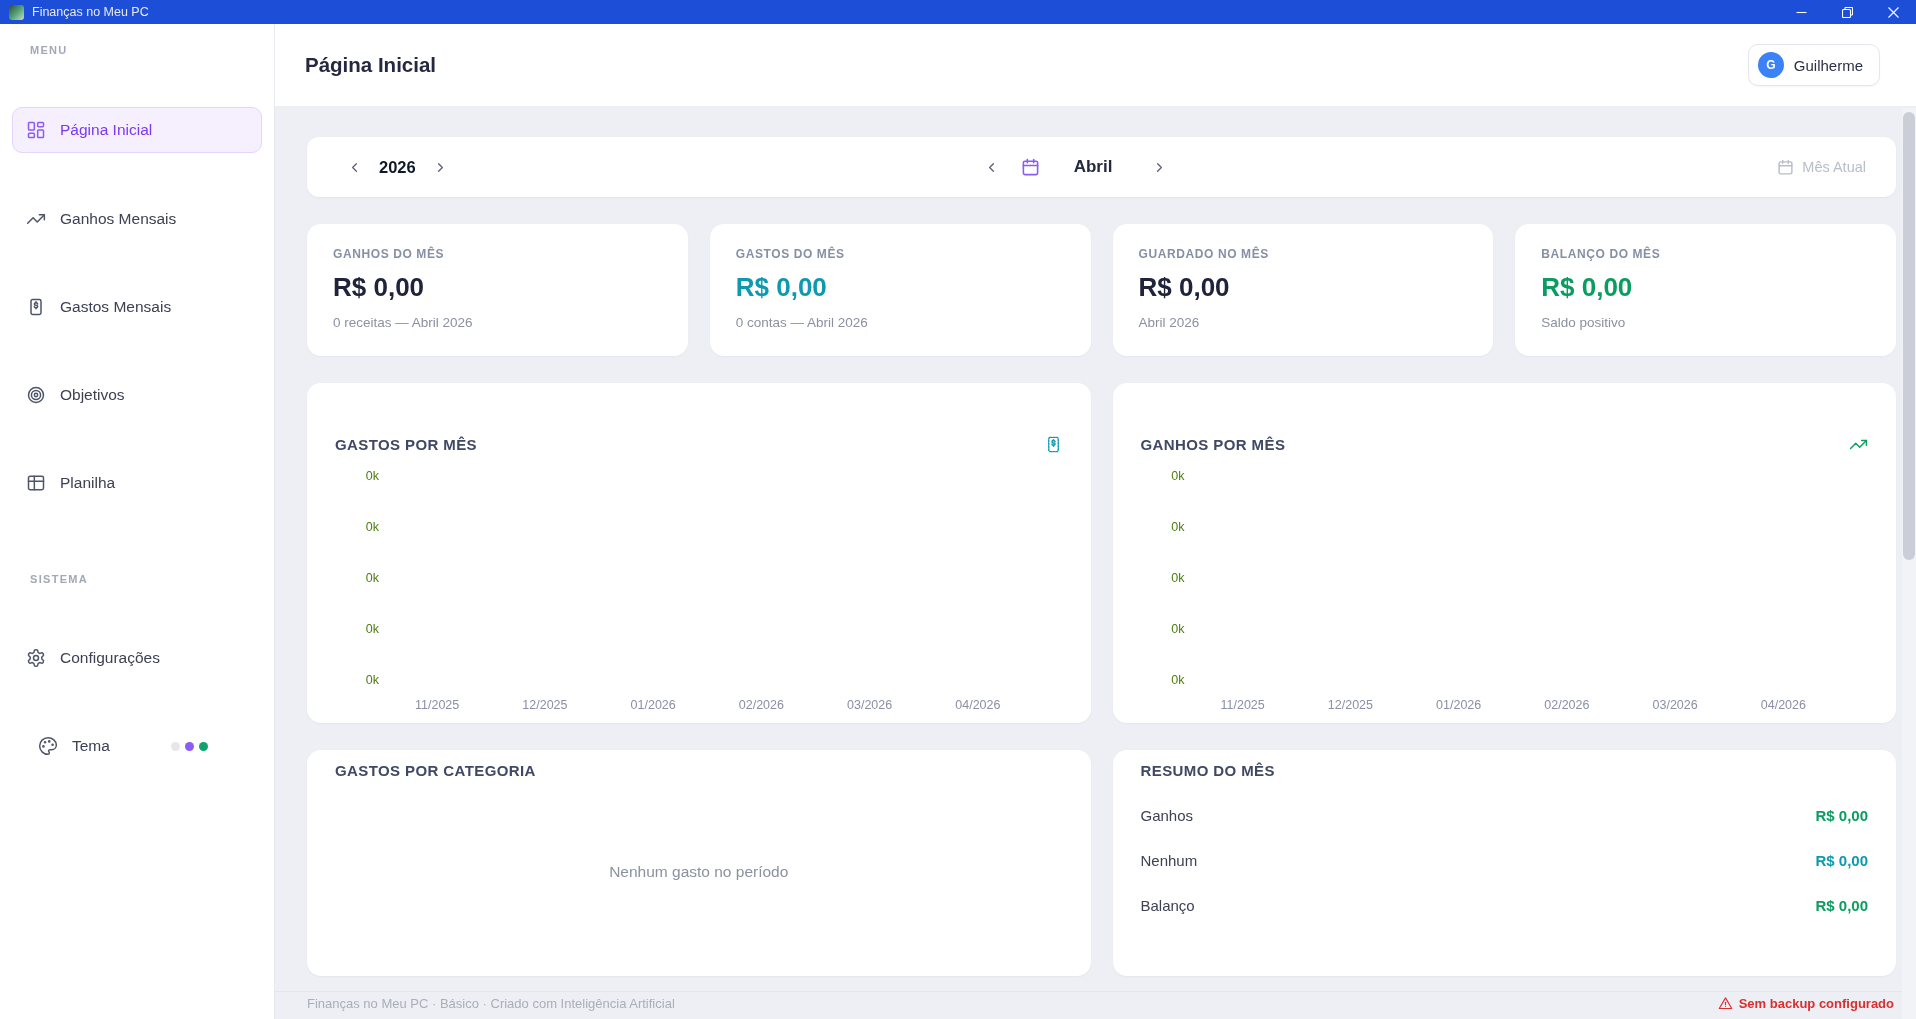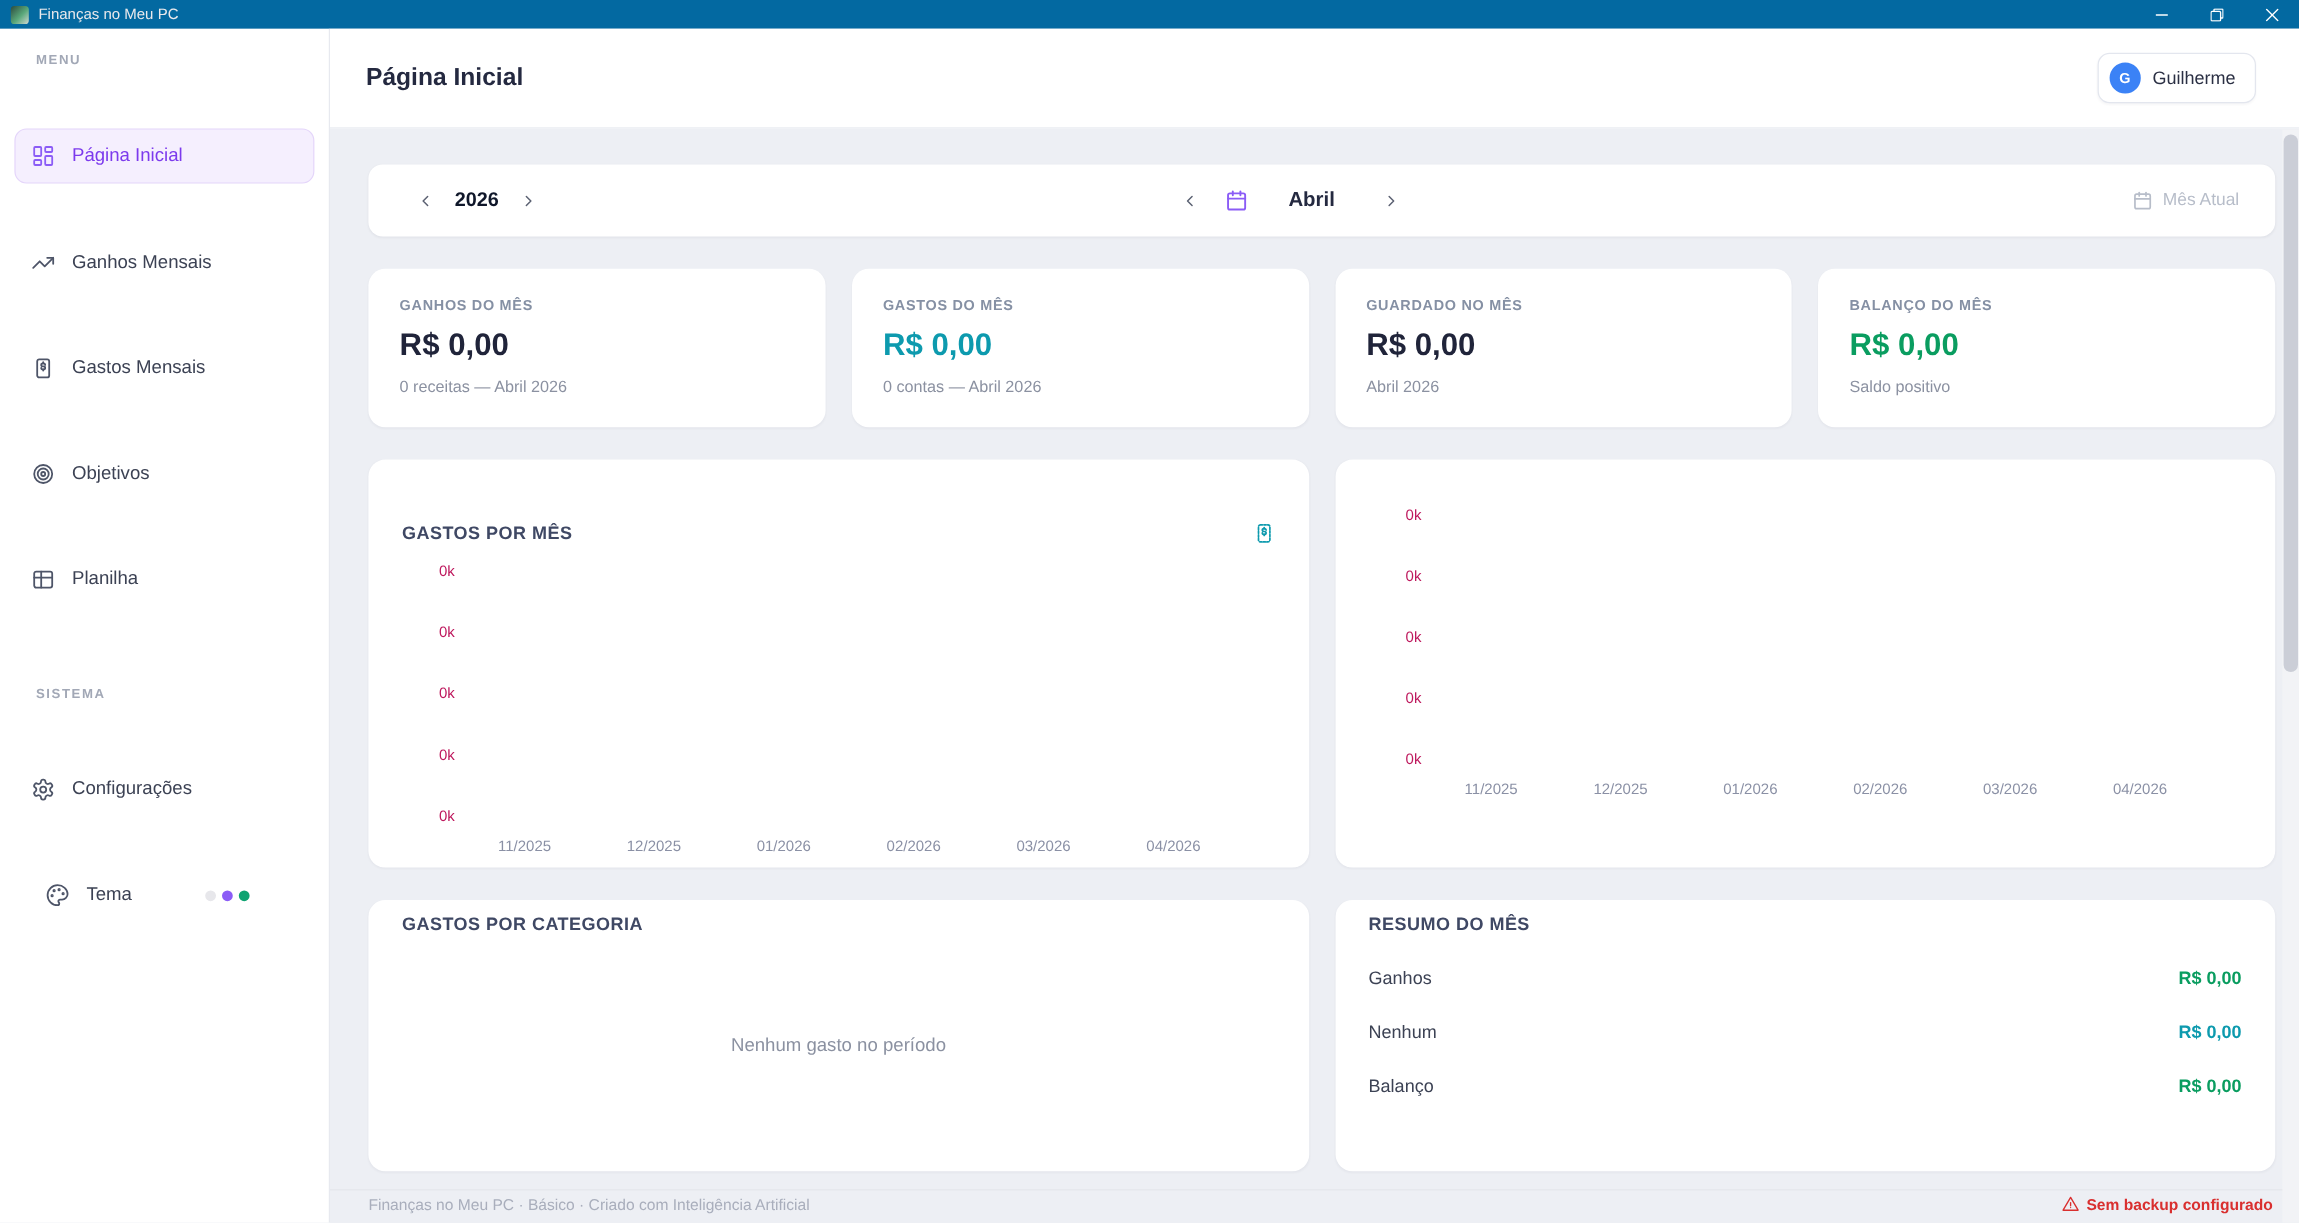--- a/index.html
+++ b/index.html
@@ -1,19 +1,19 @@
 <!DOCTYPE html>
 <html><head>
 <meta charset="utf-8">
 <style>
   * { margin:0; padding:0; box-sizing:border-box; }
   html,body { width:1916px; height:1019px; overflow:hidden; font-family:"Liberation Sans", sans-serif; background:#edeff4; }
 
   
-  .titlebar { height:24px; background:#0369a1; display:flex; align-items:center; color:#e9e9ec; font-size:12.5px; }
+  .titlebar { height:24px; background:#1d4ed8; display:flex; align-items:center; color:#e9e9ec; font-size:12.5px; }
   .app-icon { width:15px; height:15px; margin:0 8px 0 9px; border-radius:3px;
               background:linear-gradient(135deg,#2d4a3e 0%,#5aa87a 55%,#cfd8d2 100%); }
   .win-controls { margin-left:auto; display:flex; height:100%; }
   .win-btn { width:46px; height:100%; display:flex; align-items:center; justify-content:center; }
   .win-btn svg { stroke:#ffffff; stroke-width:1.1; fill:none; }
 
   
   .app { display:flex; height:995px; }
 
   
@@ -65,21 +65,21 @@
 
   
   .charts-row { display:grid; grid-template-columns:1fr 1fr; gap:22px; margin-bottom:27px; }
   .chart-card { background:#fff; border-radius:14px; padding:24px 28px; height:340px; box-shadow:0 1px 2px rgba(16,24,40,.04); }
   .chart-head { display:flex; align-items:center; justify-content:space-between;margin-top:28px; }
   .chart-title { font-size:15px; font-weight:bold; letter-spacing:.4px; color:#3f4864; }
   .chart-head svg { width:19px; height:19px; stroke-width:1.8; fill:none; stroke-linecap:round; stroke-linejoin:round; }
   .icon-teal { stroke:#0d9aae; } .icon-green { stroke:#0a9d60; }
   .chart-body { display:grid; grid-template-columns:58px 1fr; grid-template-rows:1fr 26px; margin-top:16px; height:242px; }
   .y-axis { display:flex; flex-direction:column; justify-content:space-between; align-items:flex-end; padding:0 14px 0 0; }
-  .y-axis span { font-size:12.5px; color:#be185d; line-height:1; }
+  .y-axis span { font-size:12.5px; color:#4d7c0f; line-height:1; }
   .plot { }
   .x-axis { grid-column:2; display:flex; justify-content:space-between; align-items:flex-end; padding:10px 62px 0 22px; }
   .x-axis span { font-size:12.5px; color:#8a90a5; }
 
   
   .bottom-row { display:grid; grid-template-columns:1fr 1fr; gap:22px; }
   .bcard { background:#fff; border-radius:14px; padding:12px 28px; height:226px; box-shadow:0 1px 2px rgba(16,24,40,.04);
            display:flex; flex-direction:column; }
   .bcard-title { font-size:15px; font-weight:bold; letter-spacing:.4px; color:#3f4864; }
   .empty-center { flex:1; display:flex; align-items:center; justify-content:center; color:#8b91a1; font-size:15.5px; }
@@ -302,20 +302,27 @@
               <span>12/2025</span>
               <span>01/2026</span>
               <span>02/2026</span>
               <span>03/2026</span>
               <span>04/2026</span>
             </div>
           </div>
         </div>
 
         <div class="chart-card">
+          <div class="chart-head">
+            <span class="chart-title">GANHOS POR MÊS</span>
+            <svg class="icon-green" viewBox="0 0 24 24">
+                <polyline points="22 7 13.5 15.5 8.5 10.5 2 17"></polyline>
+                <polyline points="16 7 22 7 22 13"></polyline>
+              </svg>
+          </div>
           <div class="chart-body">
             <div class="y-axis">
               <span>0k</span>
               <span>0k</span>
               <span>0k</span>
               <span>0k</span>
               <span>0k</span>
             </div>
             <div class="plot"></div>
             <div class="x-axis">

